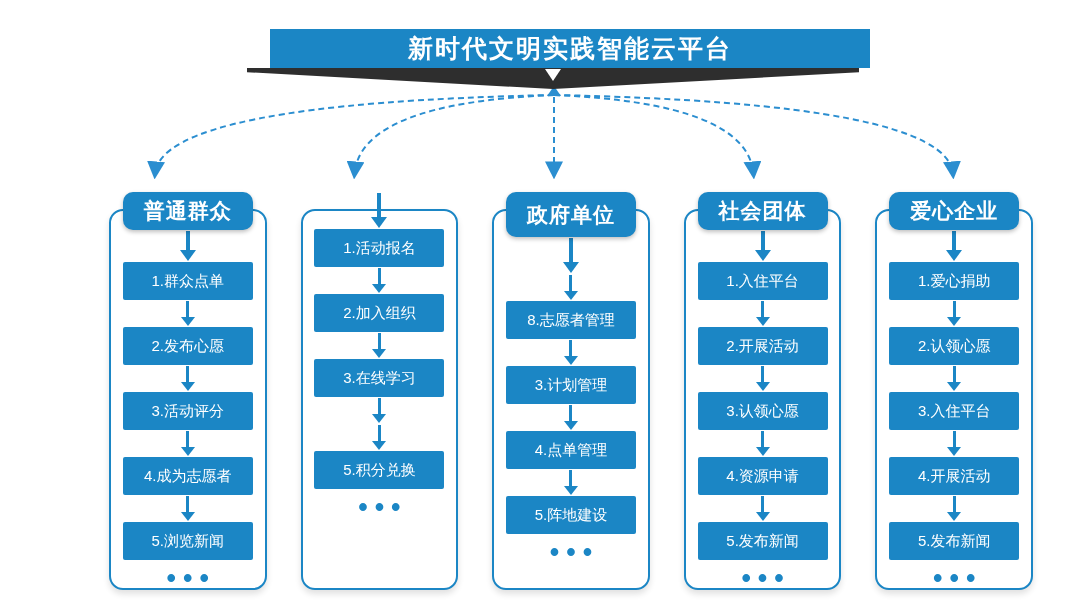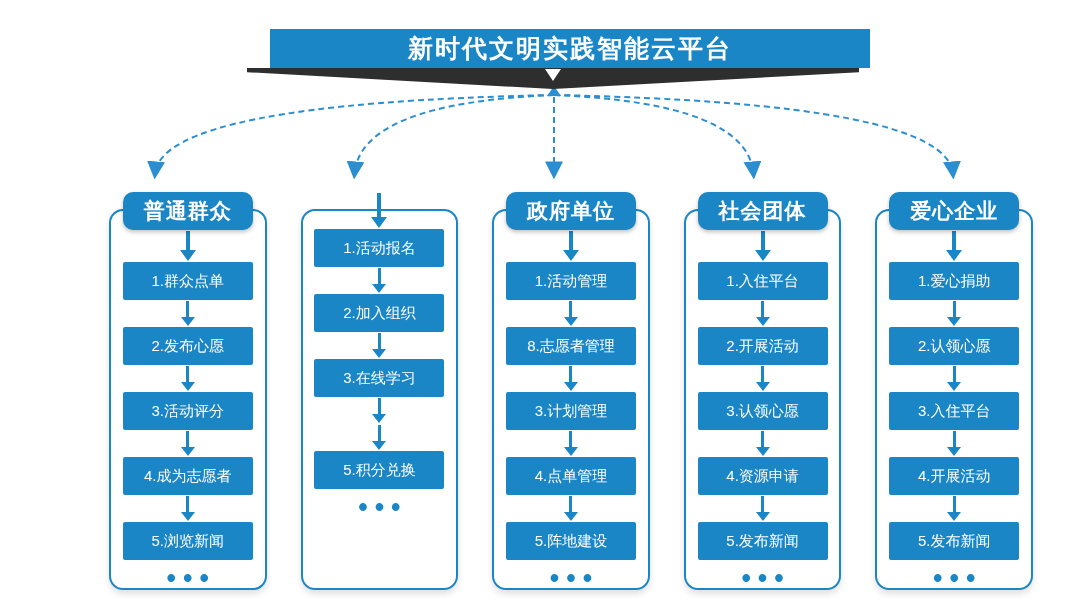--- a/index.html
+++ b/index.html
@@ -165,21 +165,20 @@
     <div class="more">•••</div>
   </div>
 
   <div class="column">
     <div class="flow-container"></div>
     <div class="role-header">
       <span class="hdr-text">政府单位</span>
     </div>
     <div class="v-arrow first"></div>
     <div class="steps">
-          <div class="step">1.活动管理</div>
           <div class="v-arrow"></div>
           <div class="step">8.志愿者管理</div>
           <div class="v-arrow"></div>
           <div class="step">3.计划管理</div>
           <div class="v-arrow"></div>
           <div class="step">4.点单管理</div>
           <div class="v-arrow"></div>
           <div class="step">5.阵地建设</div>
         </div>
     <div class="more">•••</div>

